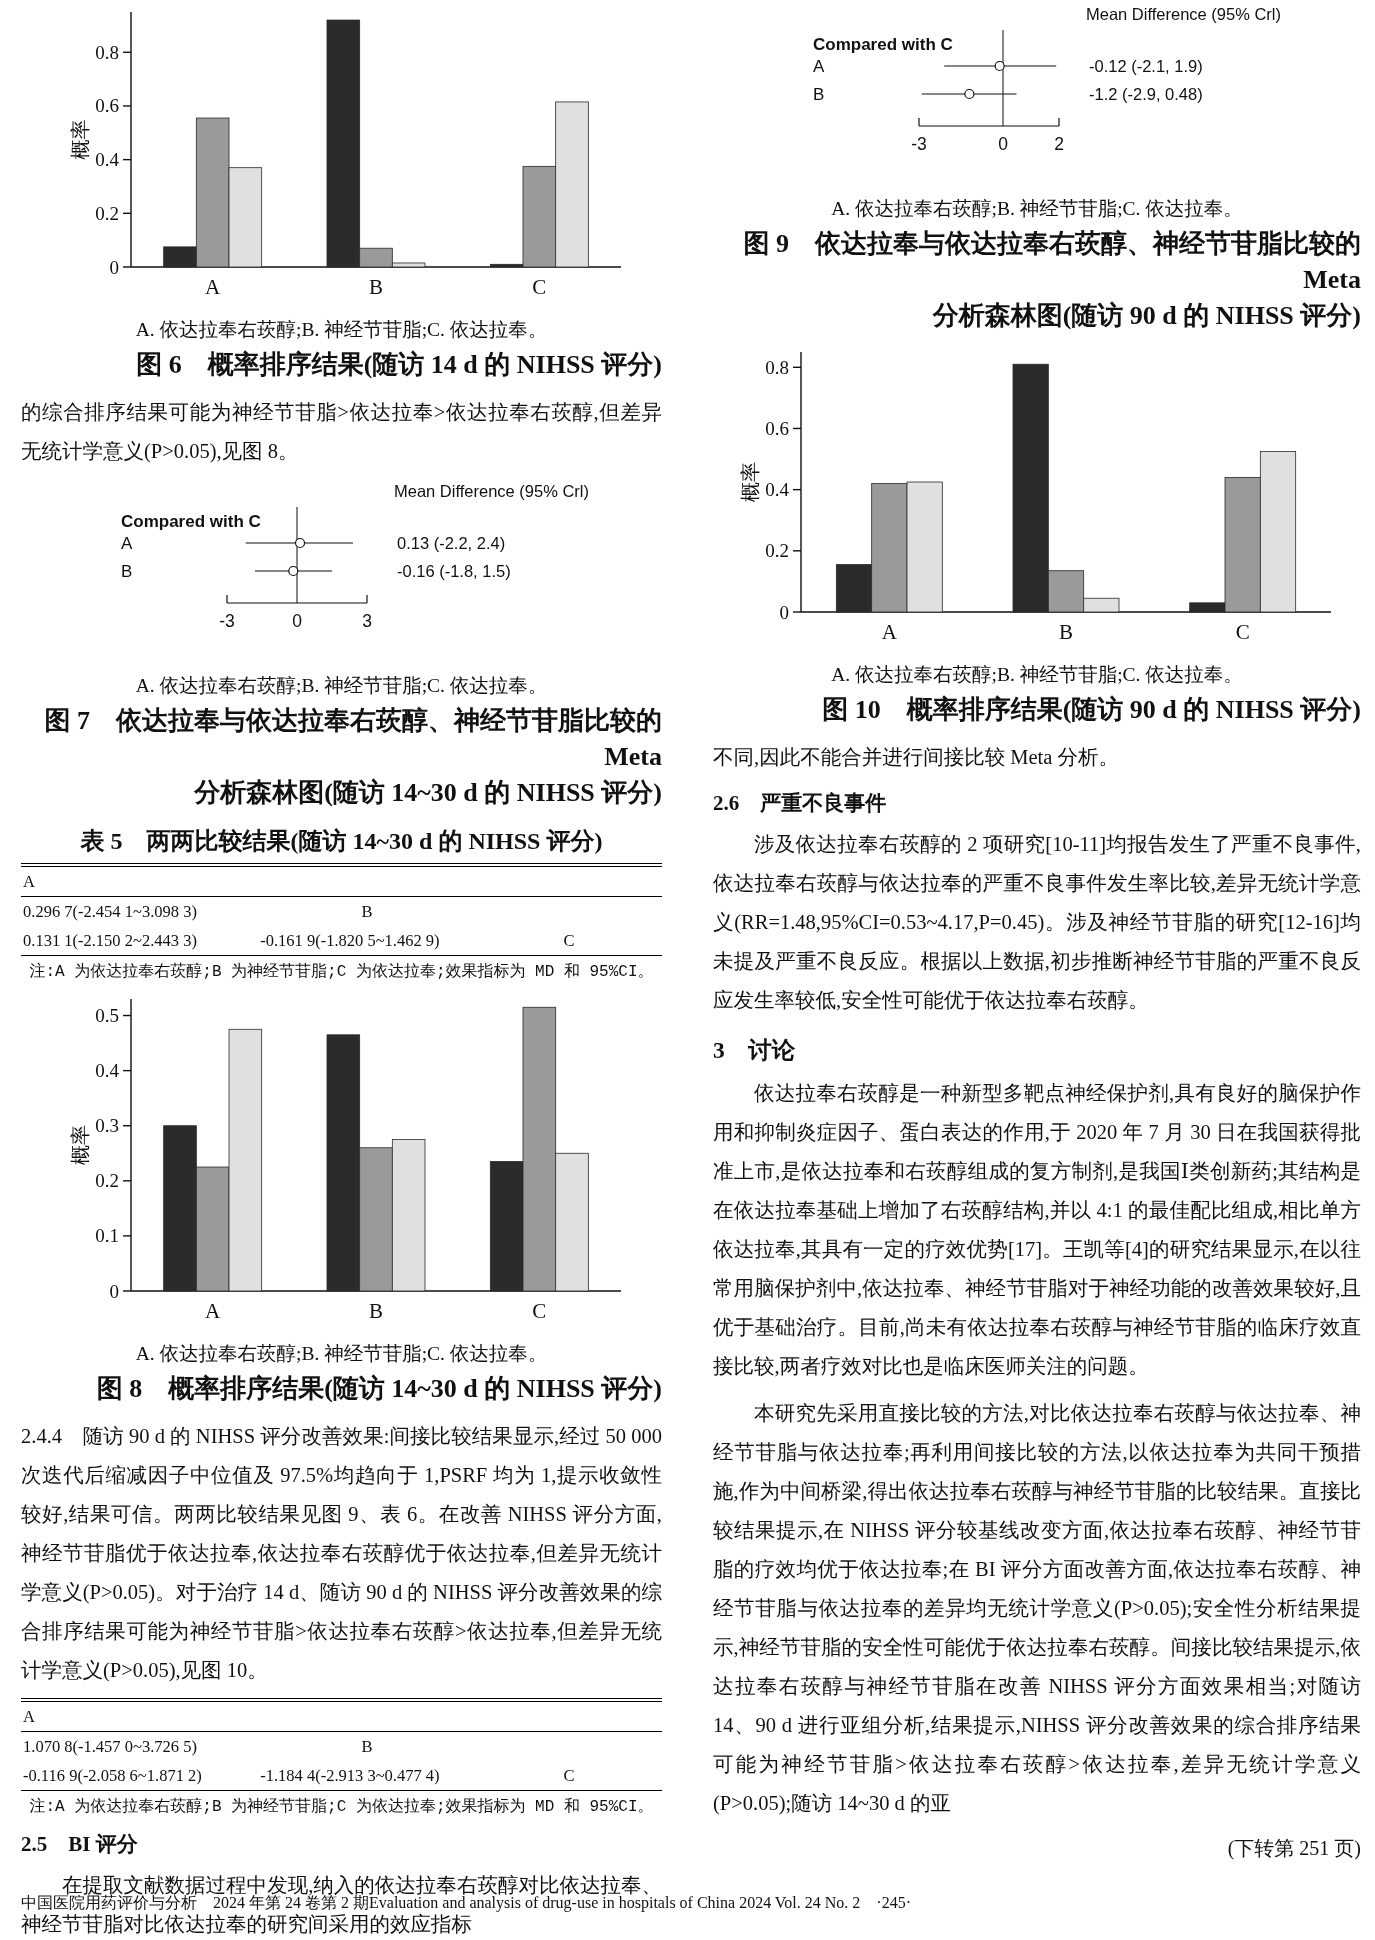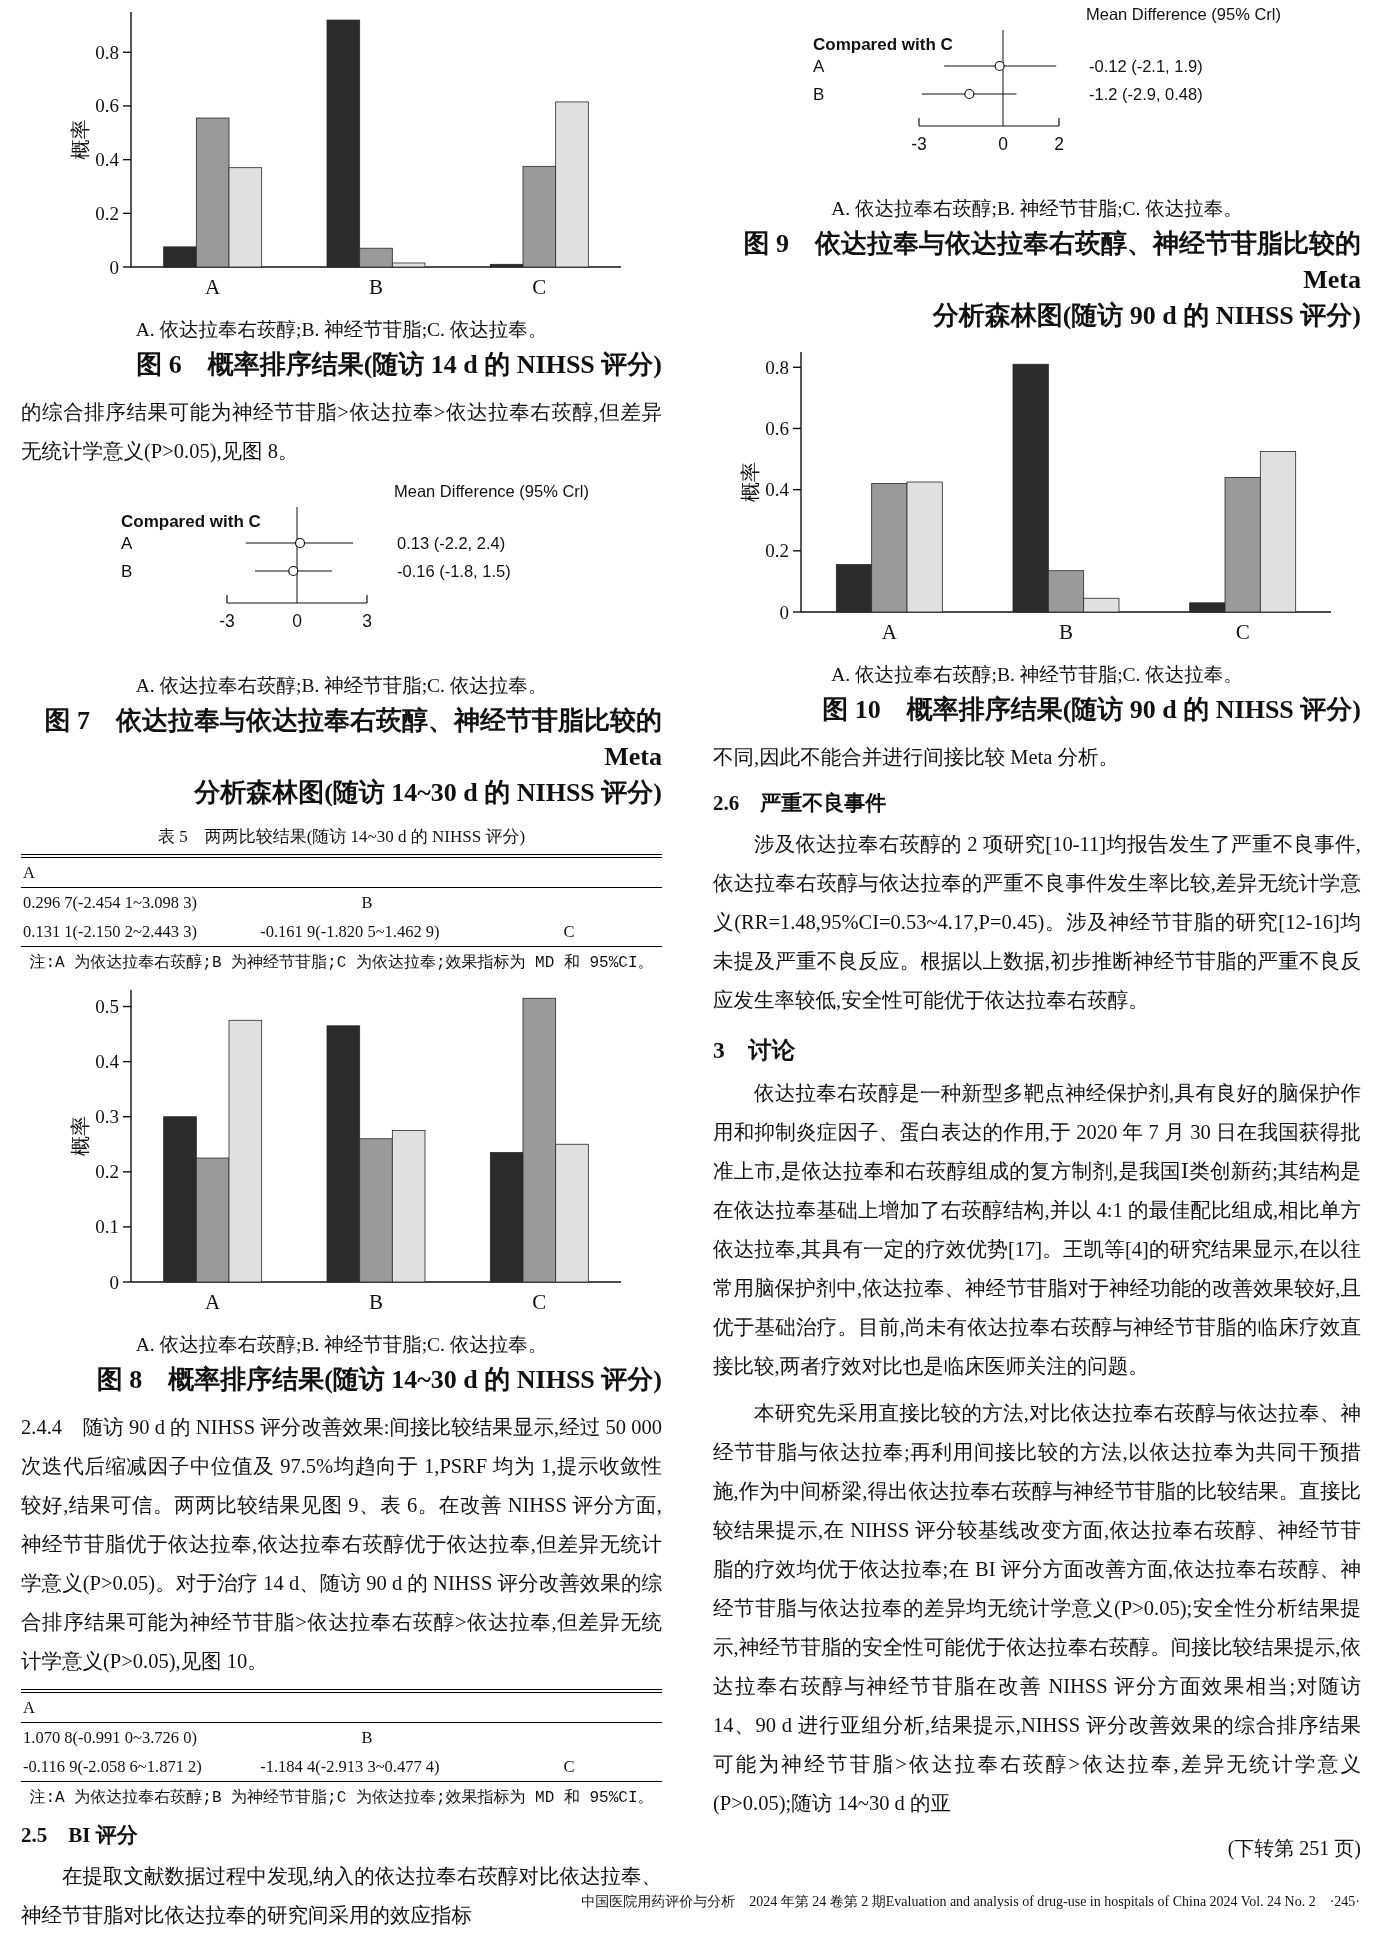--- a/index.html
+++ b/index.html
@@ -7,36 +7,36 @@
   .page{position:relative;width:1375px;height:1940px;background:#fff;overflow:hidden;}
   .col{position:absolute;top:0;}
   .col-left{left:21px;width:641px;}
   .col-right{left:713px;width:648px;}
   p.body-text{font-size:20.5px;line-height:39px;text-align:justify;margin:8px 0;}
   .indent{text-indent:2em;}
   .sec-h{font-size:21px;font-weight:bold;margin:12px 0 4px;font-family:"Liberation Serif","DejaVu Serif",serif;}
   .sec-h.big{font-size:23.5px;margin:14px 0 8px;}
   .legend-note{font-size:19.5px;text-align:center;margin-top:12px;line-height:30px;}
   .fig-caption{font-size:26px;font-weight:bold;text-align:right;line-height:36px;margin:2px 0 10px;}
-  .table-title{font-size:17px;font-weight:normal;text-align:center;margin:14px 0 6px;}
+  .table-title{font-size:24px;font-weight:bold;text-align:center;margin:14px 0 6px;}
   table.paper-table{width:100%;border-collapse:collapse;border-top:4px double #000;border-bottom:1.5px solid #000;font-size:16.5px;}
   table.paper-table td{padding:4px 2px;line-height:21px;white-space:nowrap;}
   table.paper-table tr.hdr td{border-bottom:1px solid #000;}
   td.ctr{text-align:center;}
   .table-note{font-size:16px;text-align:center;margin:5px 0 6px;line-height:22px;font-family:Liberation Mono, monospace;}
   .chart{position:relative;}
   .chart6{width:560px;height:295px;margin-left:46px;margin-top:8px;}
   .chart8{width:560px;height:332px;margin-left:46px;margin-top:12px;}
   .chart10{width:600px;height:300px;margin-left:24px;margin-top:14px;}
   .forest{width:560px;height:180px;margin-left:36px;margin-top:2px;}
   svg text{fill:#111;}
   .chart svg text{font-family:"Liberation Serif","DejaVu Serif",serif;}
   .forest svg text{font-family:"Liberation Sans","DejaVu Sans",sans-serif;}
   .continue-note{text-align:right;font-size:20px;margin-top:12px;}
-  .footer{position:absolute;left:21px;right:15px;top:1893px;display:flex;justify-content:flex-end;font-size:14px;}
+  .footer{position:absolute;left:21px;right:15px;top:1893px;display:flex;justify-content:flex-start;font-size:16px;}
 </style>
 </head>
 <body>
 
 <div class="page">
 
   <div class="col col-left">
 
     <div class="chart chart6"><svg width="560" height="295">
           <line x1="64" y1="4" x2="64" y2="259" stroke="#111" stroke-width="1.4"></line>
@@ -158,21 +158,21 @@
       <colgroup>
           <col style="width:37%">
           <col style="width:34%">
           <col style="width:29%">
         </colgroup>
       <tbody>
           <tr class="hdr">
         <td colspan="3">A</td>
       </tr>
       <tr>
-        <td>1.070 8(-0.991 0~3.726 0)</td>
+        <td>1.070 8(-1.457 0~3.726 5)</td>
         <td class="ctr">B</td>
         <td></td>
       </tr>
       <tr>
         <td>-0.116 9(-2.058 6~1.871 2)</td>
         <td>-1.184 4(-2.913 3~0.477 4)</td>
         <td class="ctr">C</td>
       </tr>
     </tbody>
       </table>

